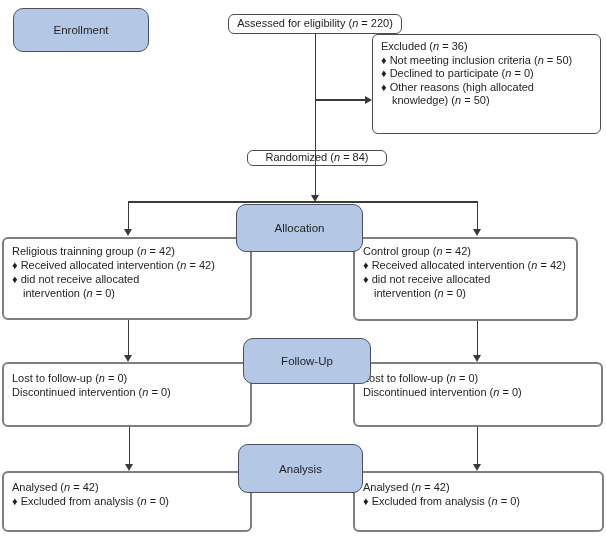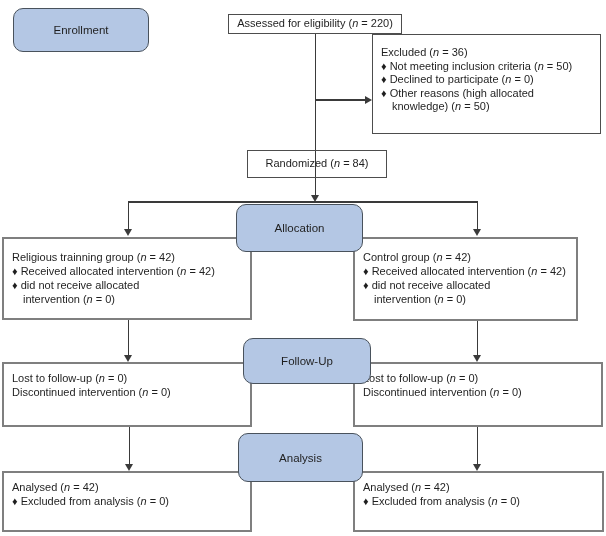--- a/index.html
+++ b/index.html
@@ -6,40 +6,40 @@
   .canvas{
     position:relative;width:606px;height:536px;background:#fff;
     font-family:"Liberation Sans","DejaVu Sans",sans-serif;
     color:#1f1f1f;overflow:hidden;
   }
   
   .box{position:absolute;background:#fff;box-sizing:border-box;font-size:11px;line-height:13.5px;}
   .box.thin{border:1px solid var(--box-border-dark,#4d4d4d);}
   .box.thick{border:2px solid var(--box-border-gray,#7f7f7f);line-height:14px;}
   .box.center{display:flex;align-items:center;justify-content:center;text-align:center;}
-  .box.pad{padding:11px 8px;}
+  .box.pad{padding:5px 8px;}
   .box.transparent{background:transparent;}
   .ln{white-space:normal;padding-left:11px;text-indent:-11px;}
   .ln.ind{padding-left:11px;text-indent:0;}
   
   .stage{
     position:absolute;z-index:6;box-sizing:border-box;
     background:var(--stage-fill,#b4c7e4);
     border:1.5px solid var(--stage-border,#49525c);
     border-radius:10px;
     display:flex;align-items:center;justify-content:center;
     font-size:11.5px;
   }
   
   .vline{position:absolute;width:1.5px;background:var(--line,#3a3a3a);z-index:1;}
   .hline{position:absolute;height:1.5px;background:var(--line,#3a3a3a);z-index:1;}
   .arr{position:absolute;width:0;height:0;z-index:2;}
   .arr.down{border-left:4px solid transparent;border-right:4px solid transparent;border-top:7px solid var(--line,#3a3a3a);}
   .arr.right{border-top:4px solid transparent;border-bottom:4px solid transparent;border-left:7px solid var(--line,#3a3a3a);}
-  .z3{z-index:3;}
+  .z3{z-index:3;border-radius:6px;}
   i{font-style:italic;}
 </style>
 </head>
 <body>
 
 <div class="canvas">
 
   <div class="vline" style="left:314.5px;top:34px;height:162px;"></div>
   <div class="arr down" style="left:311px;top:195px;"></div>
 
@@ -67,21 +67,21 @@
   </div>
 
   <div class="box thin pad z3" style="left:372px;top:34px;width:229px;height:100px;">
     <div class="ln">Excluded (<i>n</i> = 36)</div>
     <div class="ln">♦ Not meeting inclusion criteria (<i>n</i> = 50)</div>
     <div class="ln">♦ Declined to participate (<i>n</i> = 0)</div>
     <div class="ln">♦ Other reasons (high allocated</div>
     <div class="ln ind">knowledge) (<i>n</i> = 50)</div>
   </div>
 
-  <div class="box thin center transparent z3" style="left:247px;top:150px;width:140px;height:28px;">
+  <div class="box thin center transparent z3" style="left:247px;top:150px;width:140px;height:16px;">
     <span>Randomized (<i>n</i> = 84)</span>
   </div>
 
   <div class="box thick pad z3" style="left:2px;top:237px;width:250px;height:83px;">
     <div class="ln">Religious trainning group (<i>n</i> = 42)</div>
     <div class="ln">♦ Received allocated intervention (<i>n</i> = 42)</div>
     <div class="ln">♦ did not receive allocated</div>
     <div class="ln ind">intervention (<i>n</i> = 0)</div>
   </div>
 
@@ -114,17 +114,17 @@
 
   <div class="stage" style="left:13px;top:8px;width:136px;height:44px;">
     <span>Enrollment</span>
   </div>
   <div class="stage" style="left:236px;top:204px;width:127px;height:48px;">
     <span>Allocation</span>
   </div>
   <div class="stage" style="left:235px;top:338px;width:128px;height:46px;margin-left:8px;">
     <span>Follow-Up</span>
   </div>
-  <div class="stage" style="left:238px;top:433px;width:125px;height:49px;">
+  <div class="stage" style="left:238px;top:444px;width:125px;height:49px;">
     <span>Analysis</span>
   </div>
 
 </div>
 
 </body></html>

